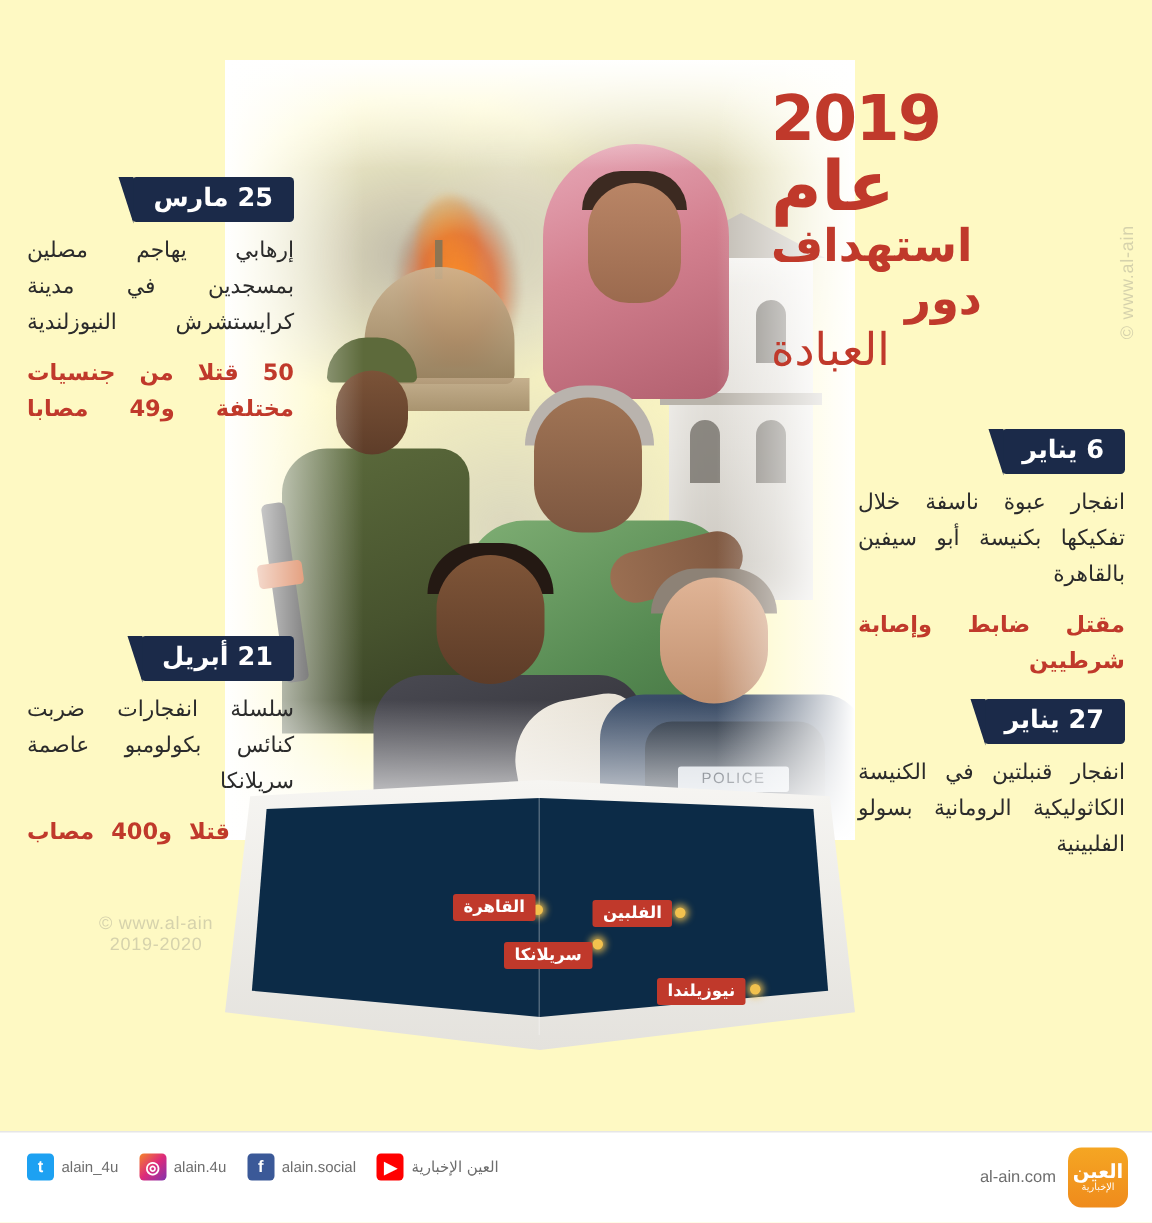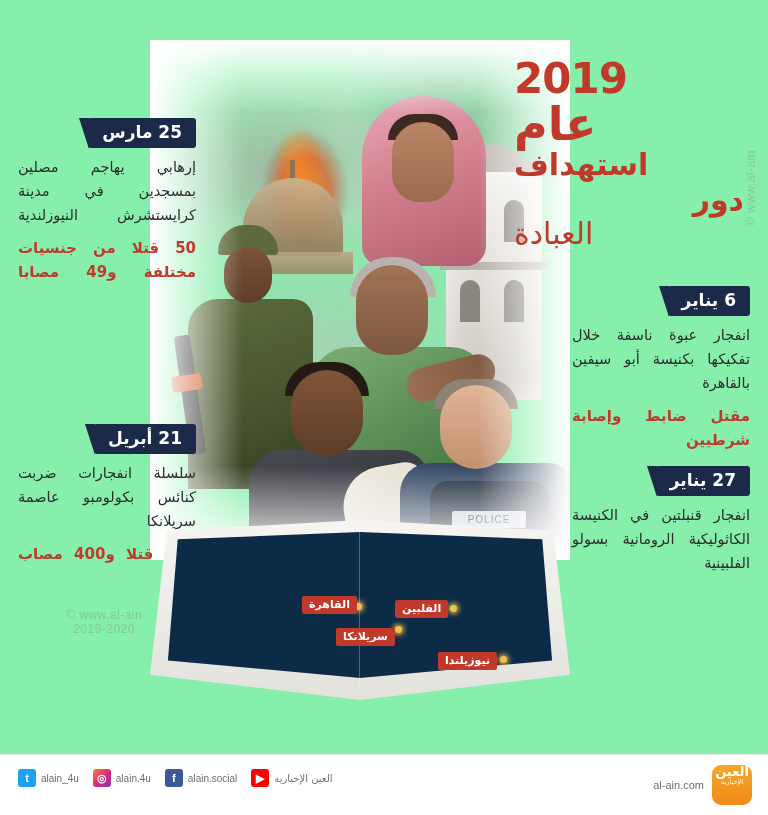--- a/index.html
+++ b/index.html
@@ -8,21 +8,21 @@
     background: #ffffff;
   }
   body {
     font-family: "DejaVu Sans", "Liberation Sans", sans-serif;
   }
   #infographic {
     position: relative;
     width: 768px;
     height: 815px;
     overflow: hidden;
-    background: #86efac;
+    background: #fef9c3;
   }
 
   
   .collage {
     position: absolute;
     left: 150px;
     top: 40px;
     width: 420px;
     height: 520px;
     overflow: hidden;
@@ -265,21 +265,21 @@
     font-size: 30px;
     font-weight: bold;
     line-height: 1.15;
     text-align: left;
   }
   .title-line3 {
     color: #c0392b;
     font-size: 30px;
     font-weight: bold;
     line-height: 1.15;
-    text-align: right;
+    text-align: center;
   }
   .title-line4 {
     color: #c0392b;
     font-size: 30px;
     font-weight: normal;
     line-height: 1.15;
     text-align: left;
   }
 
   
@@ -470,20 +470,21 @@
     direction: rtl;
   }
   .brand-logo {
     width: 40px; height: 40px;
     border-radius: 9px;
     background: linear-gradient(180deg,#f5a623,#ef8b1c);
     color: #fff;
     display: flex;
     flex-direction: column;
     align-items: center;
+    justify-content: center;
     line-height: 1.05;
   }
   .brand-logo .l1 { font-size: 13px; font-weight: bold; }
   .brand-logo .l2 { font-size: 6.5px; }
   .brand-url {
     font-size: 11px;
     color: #6d6d6d;
     font-family: "Liberation Sans", sans-serif;
     direction: ltr;
   }

